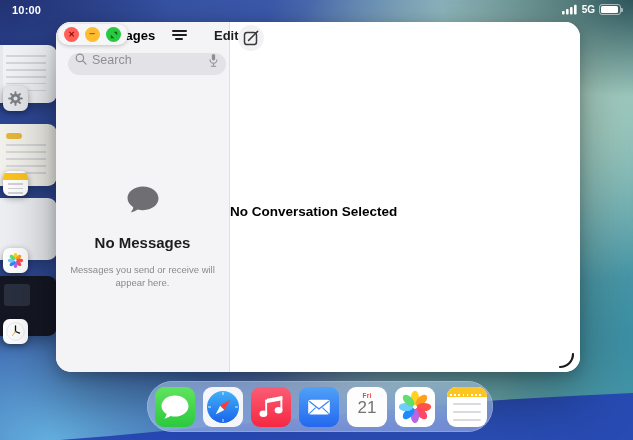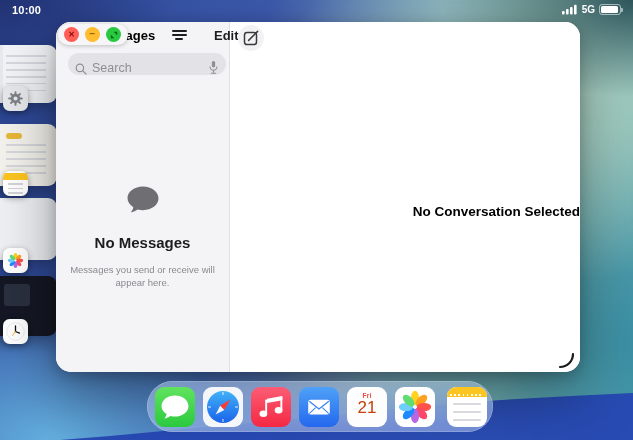--- a/index.html
+++ b/index.html
@@ -57,44 +57,44 @@
     box-shadow:0 1px 4px rgba(0,0,0,.22); display:flex; align-items:center; gap:6px; padding:0 6px; z-index:2; }
   .tl { width:15px; height:15px; border-radius:50%; display:flex; align-items:center; justify-content:center; }
   .tl-red { background:#ff5f57; } .tl-yellow { background:#febc2e; } .tl-green { background:#28c840; }
   .tl-red span { font-size:8px; font-weight:700; color:#8c0d06; line-height:1; }
   .tl-yellow span { font-size:10px; font-weight:700; color:#9a5d00; line-height:1; margin-top:-1px; }
   .filter-btn { position:absolute; left:113px; top:8px; width:20px; height:16px; z-index:1; cursor:default; }
   .filter-btn i { display:block; height:1.8px; background:#1d1d1f; border-radius:1px; margin:0 auto 2.4px; }
   .filter-btn i:nth-child(1){ width:15px; } .filter-btn i:nth-child(2){ width:15px; } .filter-btn i:nth-child(3){ width:8px; }
   .edit-btn { position:absolute; left:158px; top:6px; font-size:13px; font-weight:600; color:#1d1d1f; z-index:1; }
   .searchbar { position:absolute; left:12px; top:31px; width:158px; height:22px; border-radius:11px; background:#e3e3e7;
-    display:flex; align-items:flex-end; padding:0 7px; gap:5px; }
+    display:flex; align-items:flex-start; padding:0 7px; gap:5px; }
   .searchbar .ph { flex:1; font-size:12.5px; color:#8e8e93; }
   .sidebar-empty { position:absolute; left:0; right:0; top:162px; text-align:center; }
   .se-title { margin-top:10px; font-size:15px; font-weight:700; color:#1c1c1e; }
   .se-sub { margin:12px auto 0; max-width:158px; font-size:9.5px; line-height:1.4; color:#8a8a8e; }
-  .main { position:relative; flex:1; background:#fff; display:flex; align-items:center; justify-content:flex-end; }
+  .main { position:relative; flex:1; background:#fff; display:flex; align-items:center; justify-content:flex-start; }
   .main-empty { margin-top:28px; font-size:13.5px; font-weight:700; color:#000; }
   .compose-btn { position:absolute; left:182px; top:3px; width:26px; height:26px; border-radius:50%;
     background:#f2f2f4; display:flex; align-items:center; justify-content:center; z-index:2; }
   .resize-handle { position:absolute; right:4px; bottom:2px; width:18px; height:18px; }
 
   
   .dock { position:absolute; left:147px; top:381px; width:346px; height:51px; border-radius:25.5px;
     background:rgba(225,232,245,.42); backdrop-filter:blur(16px) saturate(1.4);
     box-shadow:inset 0 0 0 .5px rgba(255,255,255,.35); display:flex; align-items:center; gap:8px; padding:0 8px; z-index:8; }
   .app { width:40px; height:40px; border-radius:9px; overflow:hidden; position:relative; flex:0 0 auto; }
   .app svg { display:block; width:100%; height:100%; }
   .ap-messages { background:linear-gradient(180deg,#61e35e 0%,#2bc93e 100%); }
   .ap-safari { background:#f4f6f9; display:flex; align-items:center; justify-content:center; }
   .ap-music { background:linear-gradient(180deg,#fb5d74 0%,#f52843 100%); }
   .ap-mail { background:linear-gradient(180deg,#4fa1f8 0%,#2468ee 100%); }
   .ap-calendar { background:#fdfdfe; text-align:center; }
   .ap-calendar .wd { margin-top:5px; font-size:6.5px; font-weight:700; color:#e8463c; letter-spacing:.2px; }
-  .ap-calendar .dy { font-size:17px; font-weight:400; color:#c2410c; line-height:1.1; }
+  .ap-calendar .dy { font-size:17px; font-weight:400; color:#737373; line-height:1.1; }
   .ap-photos { background:#fff; display:flex; align-items:center; justify-content:center; }
   .ap-notes { background:#fff; margin-left:4px; }
   .ap-notes .band { height:10px; background:#fdc521; position:relative; }
   .ap-notes .band::after { content:""; position:absolute; left:3px; right:3px; bottom:1px; height:1.6px;
     background:repeating-linear-gradient(90deg, rgba(255,255,255,.95) 0 1.6px, transparent 1.6px 4.2px); }
   .ap-notes .row { height:2px; background:#d9d9de; border-radius:1px; margin:6px 6px 0; }
 </style>
 </head>
 <body>
 

